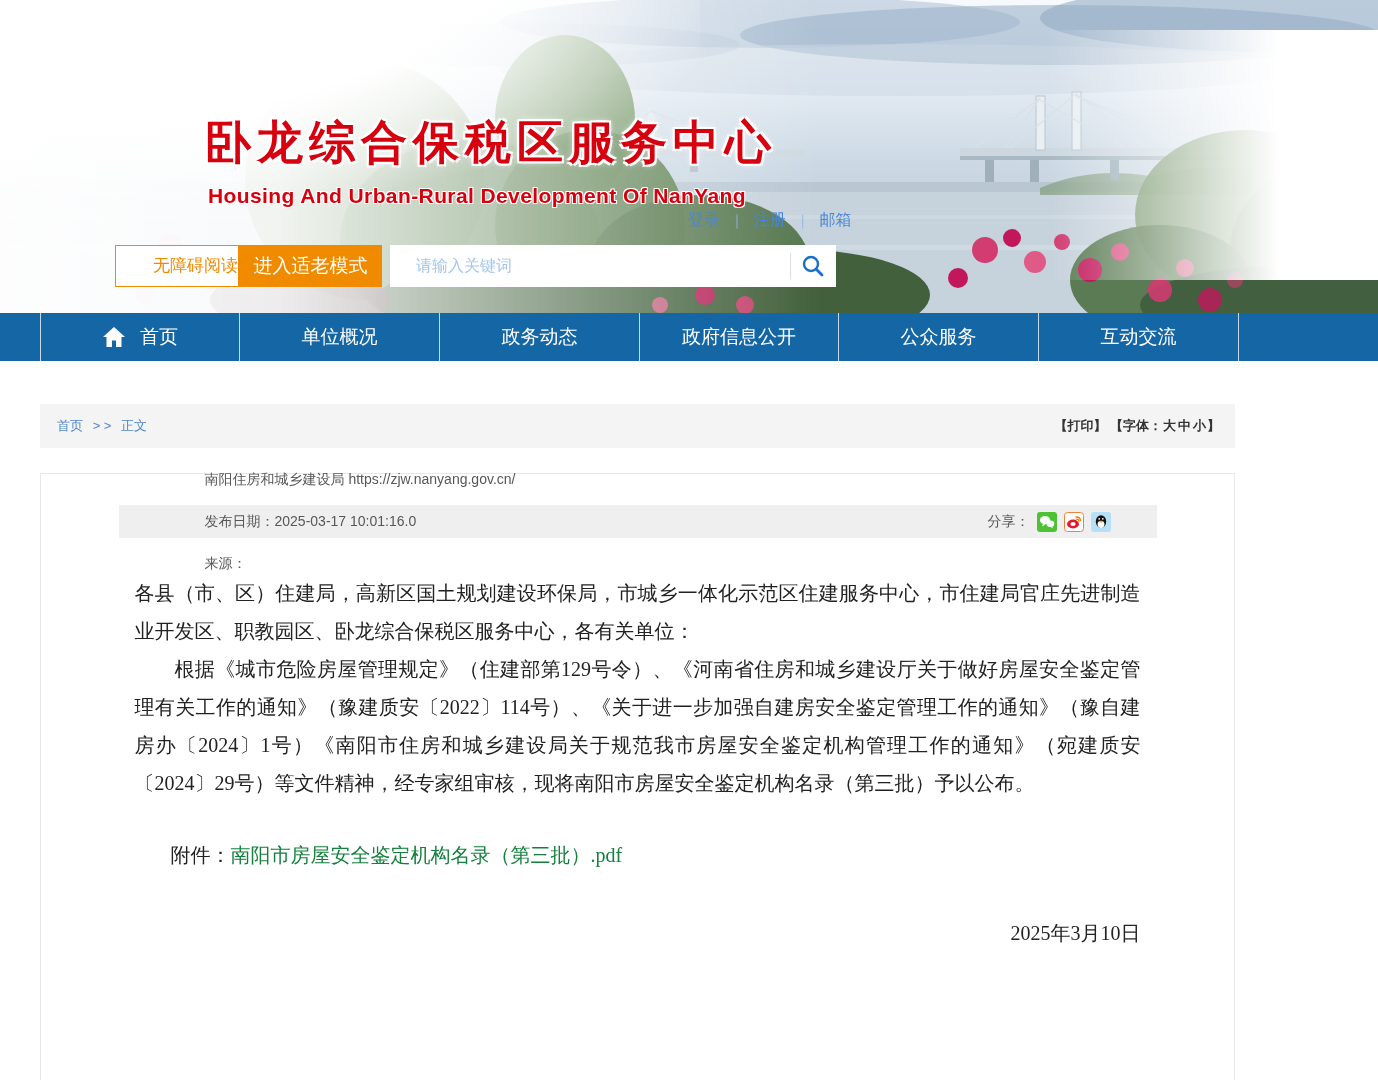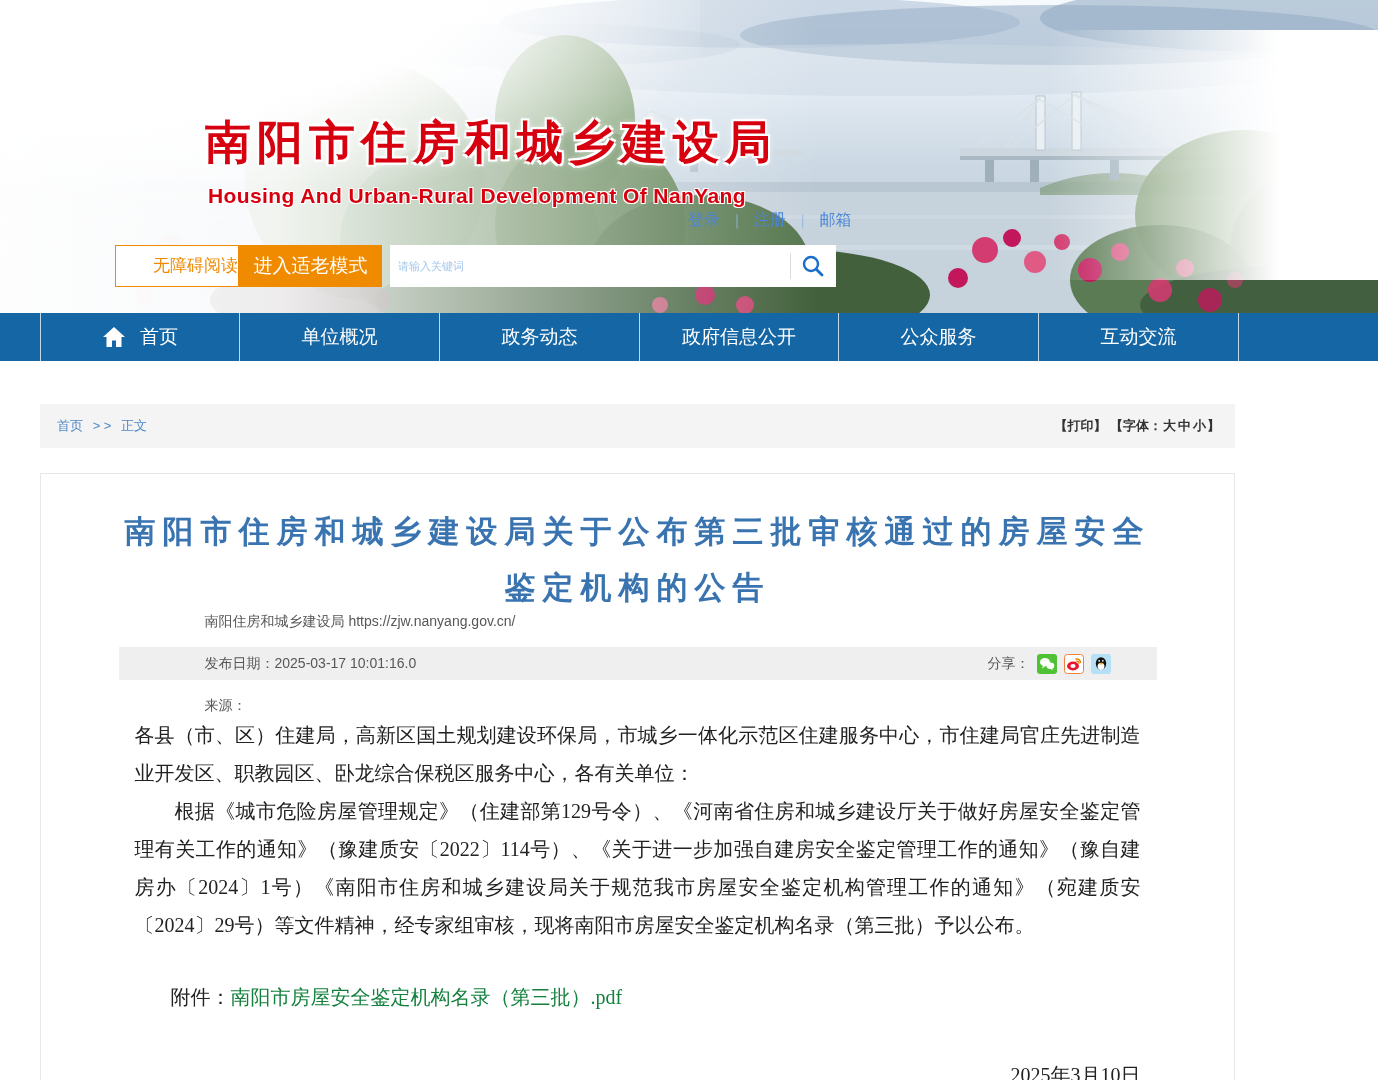--- a/index.html
+++ b/index.html
@@ -27,21 +27,21 @@
   .top-links { position:absolute; left:688px; top:210px; font-size:16px; color:#4a86d8; white-space:nowrap; }
   .top-links a { color:#4a86d8; text-decoration:none; }
   .top-links .sep { color:#8fb4e4; margin:0 10px; font-size:14px; }
 
   .toolbar { position:absolute; left:115px; top:245px; height:42px; }
   .btn-access { position:absolute; left:0; top:0; width:124px; height:42px; background:#fff;
     border:1px solid #f08b00; color:#ef8a00; font-size:17px; line-height:40px; text-align:right; cursor:pointer; }
   .btn-elder { position:absolute; left:124px; top:0; width:143px; height:42px; background:#f08b00;
     border:none; color:#fff; font-size:19px; line-height:42px; text-align:center; cursor:pointer; }
   .searchbox { position:absolute; left:275px; top:0; width:446px; height:42px; background:#fff; display:flex; }
-  .searchbox input { flex:1; border:none; outline:none; padding:0 8px; font-size:11px;
+  .searchbox input { flex:1; border:none; outline:none; padding:0 26px; font-size:16px;
     color:#333; font-family:"Liberation Sans",sans-serif; }
   .searchbox input::placeholder { color:#a4c6ec; opacity:1; }
   .search-btn { width:46px; height:42px; background:#fff; border:none; cursor:pointer; position:relative;
     display:flex; align-items:center; justify-content:center; }
   .search-btn::before { content:""; position:absolute; left:0; top:8px; width:1px; height:26px; background:#dcdcdc; }
 
   
   .nav { position:relative; width:1378px; height:48px; background:#1566a4; }
   .nav-item { position:absolute; top:0; height:48px; display:flex; align-items:center; justify-content:center;
     color:#fff; font-size:19px; cursor:pointer; border-left:1px solid rgba(255,255,255,0.75); }
@@ -150,21 +150,21 @@
       <circle cx="660" cy="305" r="8" fill="#e05a86" opacity="0.8"></circle>
       <circle cx="170" cy="245" r="12" fill="#d98aa8" opacity="0.5"></circle>
       <circle cx="210" cy="280" r="10" fill="#cf7fa0" opacity="0.5"></circle>
       <circle cx="145" cy="295" r="9" fill="#d98aa8" opacity="0.45"></circle>
     </g>
   </svg>
   <div class="fade-left"></div>
   <div class="fade-topleft"></div>
   <div class="fade-right"></div>
 
-  <div class="site-logo">南阳市住房和城乡建设局</div>
+  <div class="site-logo">卧龙综合保税区服务中心</div>
   <div class="site-logo-en">Housing And Urban-Rural Development Of NanYang</div>
 
   <div class="top-links">
     <a href="#">登录</a><span class="sep">｜</span><a href="#">注册</a><span class="sep">｜</span><a href="#">邮箱</a>
   </div>
 
   <div class="toolbar">
     <button class="btn-access">无障碍阅读</button>
     <button class="btn-elder">进入适老模式</button>
     <div class="searchbox">
@@ -214,21 +214,20 @@
     <span class="csep">&gt; &gt;</span>
     <span>正文</span>
   </div>
   <div class="crumb-right">
     <span>【打印】</span>
     <span>【字体：</span><span class="fs">大</span><span class="fs">中</span><span class="fs">小</span><span>】</span>
   </div>
 </div>
 
 <div class="card">
-  <h1 class="article-title">南阳市住房和城乡建设局关于公布第三批审核通过的房屋安全鉴定机构的公告</h1>
 
   <div class="metabar">
     <div class="m-left">
       <span>南阳住房和城乡建设局 https://zjw.nanyang.gov.cn/</span>
       <span>发布日期：2025-03-17 10:01:16.0</span>
       <span>来源：</span>
     </div>
     <div class="m-share">
       <span>分享：</span>
       <span class="share-ic">

